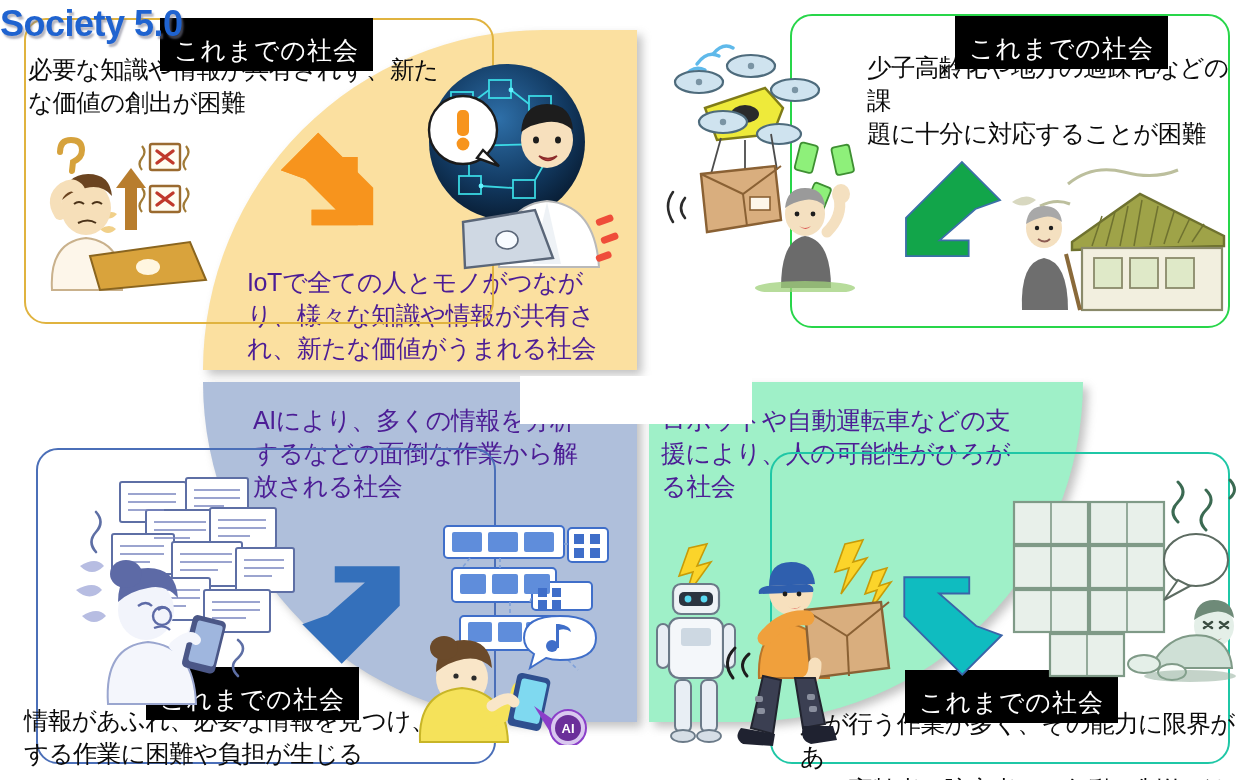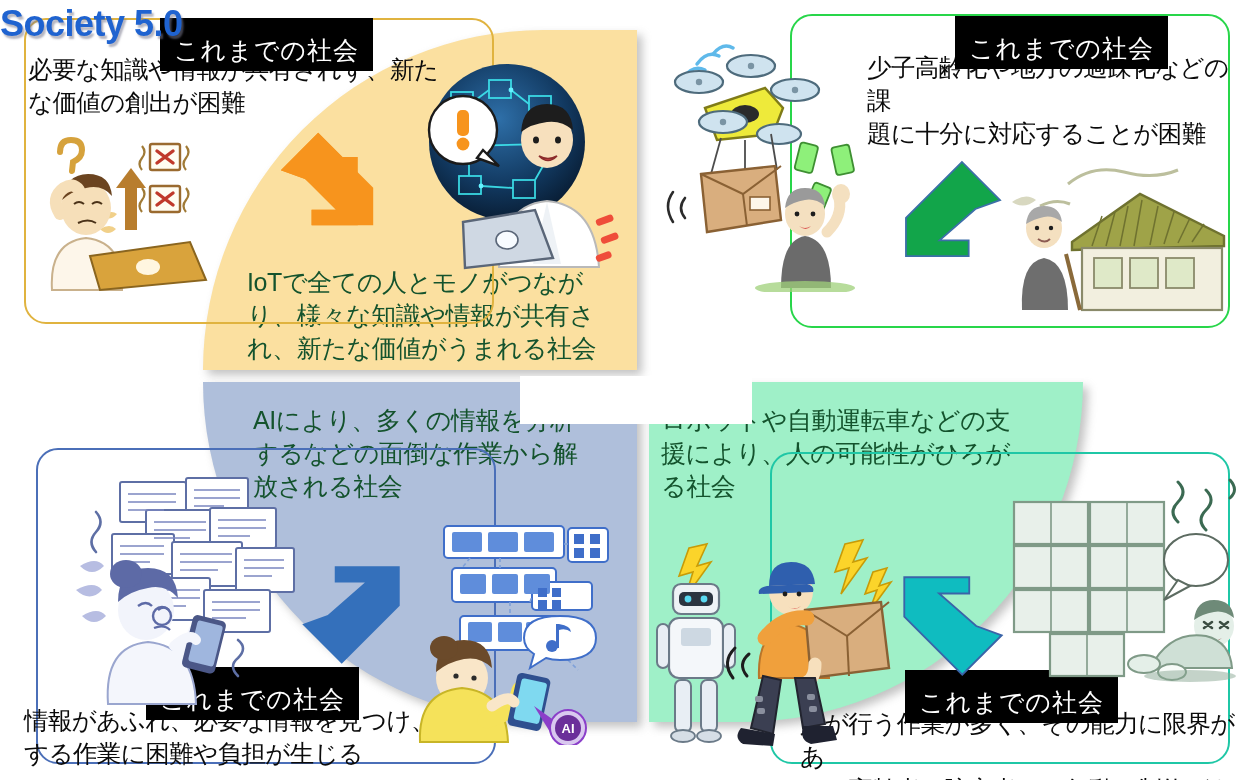--- a/index.html
+++ b/index.html
@@ -52,21 +52,21 @@
   .quad-br {
     left: 446px; top: 352px;
     background: #9ff0c8;
     border-radius: 0 0 434px 0;
   }
 
   .quad-text {
     position: absolute;
     font-size: 25px;
     line-height: 1.32;
-    color: #14532d;
+    color: #4c1d95;
     letter-spacing: -0.4px;
     white-space: pre-line;
   }
   .quad-tl .quad-text { left: 44px; top: 236px; width: 390px; }
   .quad-tr .quad-text { left: 12px; top: 243px; width: 400px; }
   .quad-bl .quad-text { left: 50px; top: 22px; width: 380px; }
   .quad-br .quad-text { left: 12px; top: 22px; width: 400px; }
 
   
   #center-plate {

